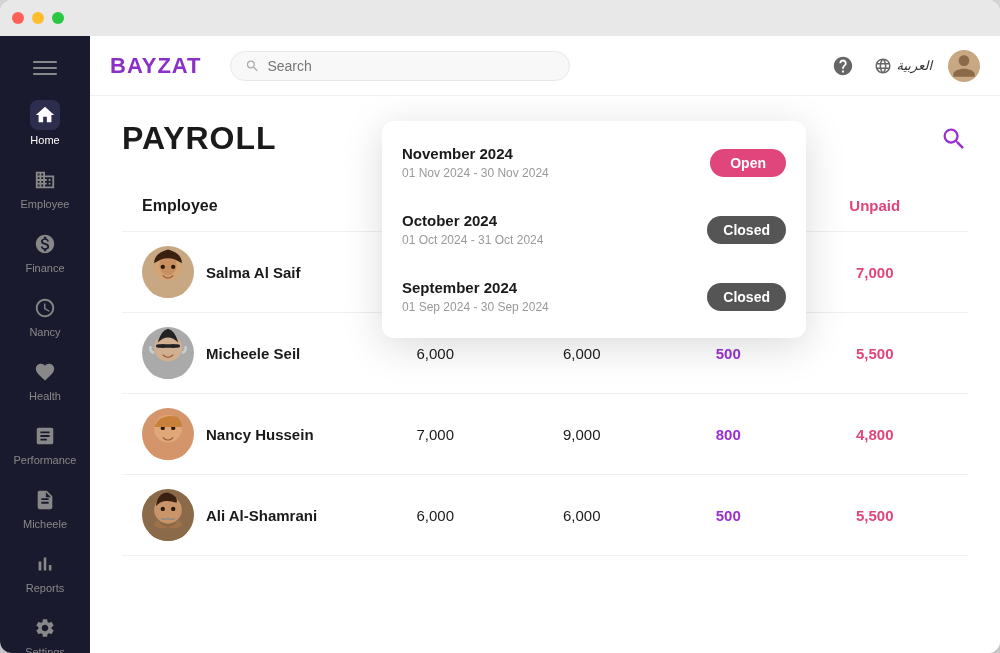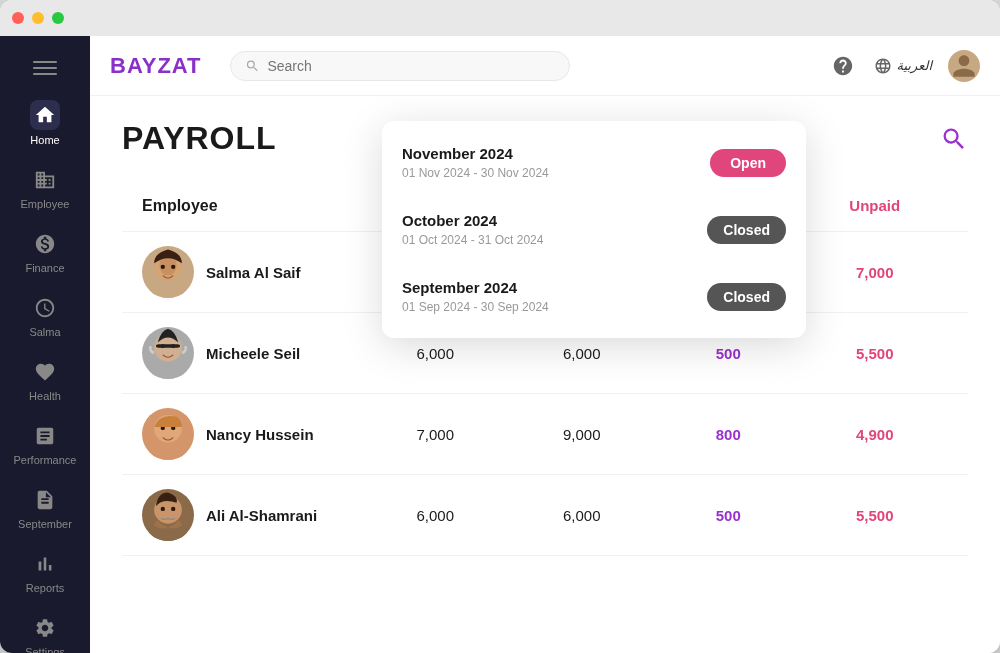--- a/index.html
+++ b/index.html
@@ -346,21 +346,21 @@
         </div>
         <span class="sidebar-label">Finance</span>
       </div>
 
       <div class="sidebar-item">
         <div class="icon-wrap">
           <svg width="22" height="22" viewBox="0 0 24 24" fill="#888">
             <path d="M11.99 2C6.47 2 2 6.48 2 12s4.47 10 9.99 10C17.52 22 22 17.52 22 12S17.52 2 11.99 2zM12 20c-4.42 0-8-3.58-8-8s3.58-8 8-8 8 3.58 8 8-3.58 8-8 8zm.5-13H11v6l5.25 3.15.75-1.23-4.5-2.67V7z"></path>
           </svg>
         </div>
-        <span class="sidebar-label">Salma</span>
+        <span class="sidebar-label">Nancy</span>
       </div>
 
       <div class="sidebar-item">
         <div class="icon-wrap">
           <svg width="22" height="22" viewBox="0 0 24 24" fill="#888">
             <path d="M12 21.35l-1.45-1.32C5.4 15.36 2 12.28 2 8.5 2 5.42 4.42 3 7.5 3c1.74 0 3.41.81 4.5 2.09C13.09 3.81 14.76 3 16.5 3 19.58 3 22 5.42 22 8.5c0 3.78-3.4 6.86-8.55 11.54L12 21.35z"></path>
           </svg>
         </div>
         <span class="sidebar-label">Health</span>
       </div>
@@ -373,21 +373,21 @@
         </div>
         <span class="sidebar-label">Performance</span>
       </div>
 
       <div class="sidebar-item">
         <div class="icon-wrap">
           <svg width="22" height="22" viewBox="0 0 24 24" fill="#888">
             <path d="M14 2H6c-1.1 0-1.99.9-1.99 2L4 20c0 1.1.89 2 1.99 2H18c1.1 0 2-.9 2-2V8l-6-6zm2 14H8v-2h8v2zm0-4H8v-2h8v2zm-3-5V3.5L18.5 9H13z"></path>
           </svg>
         </div>
-        <span class="sidebar-label">September</span>
+        <span class="sidebar-label">Micheele</span>
       </div>
 
       <div class="sidebar-item">
         <div class="icon-wrap">
           <svg width="22" height="22" viewBox="0 0 24 24" fill="#888">
             <path d="M5 9.2h3V19H5zM10.6 5h2.8v14h-2.8zm5.6 8H19v6h-2.8z"></path>
           </svg>
         </div>
         <span class="sidebar-label">Reports</span>
       </div>
@@ -533,21 +533,21 @@
                   <path d="M14 22 Q20 6 40 10 Q46 14 46 22" fill="#c8803a"></path>
                   <path d="M14 22 Q12 28 14 34 Q20 44 30 44 Q40 44 46 34 Q48 28 46 22" fill="none"></path>
                   <path d="M24 34 Q30 40 36 34" stroke="#a06040" stroke-width="1.5" fill="none"></path>
                 </svg>
               </div>
               <span class="emp-name">Nancy Hussein</span>
             </div>
             <div class="cell-val">7,000</div>
             <div class="cell-val">9,000</div>
             <div class="cell-val highlight">800</div>
-            <div class="cell-val unpaid-val">4,900</div>
+            <div class="cell-val unpaid-val">4,800</div>
           </div>
 
           <div class="table-row">
             <div class="employee-cell">
               <div class="emp-avatar" style="background:#8b6a4a;">
                 <svg viewBox="0 0 60 60" width="52" height="52">
                   <ellipse cx="30" cy="60" rx="22" ry="18" fill="#8b6a4a"></ellipse>
                   <circle cx="30" cy="24" r="16" fill="#c8956a"></circle>
                   <circle cx="24" cy="23" r="2.5" fill="#2a1a0a"></circle>
                   <circle cx="36" cy="23" r="2.5" fill="#2a1a0a"></circle>

